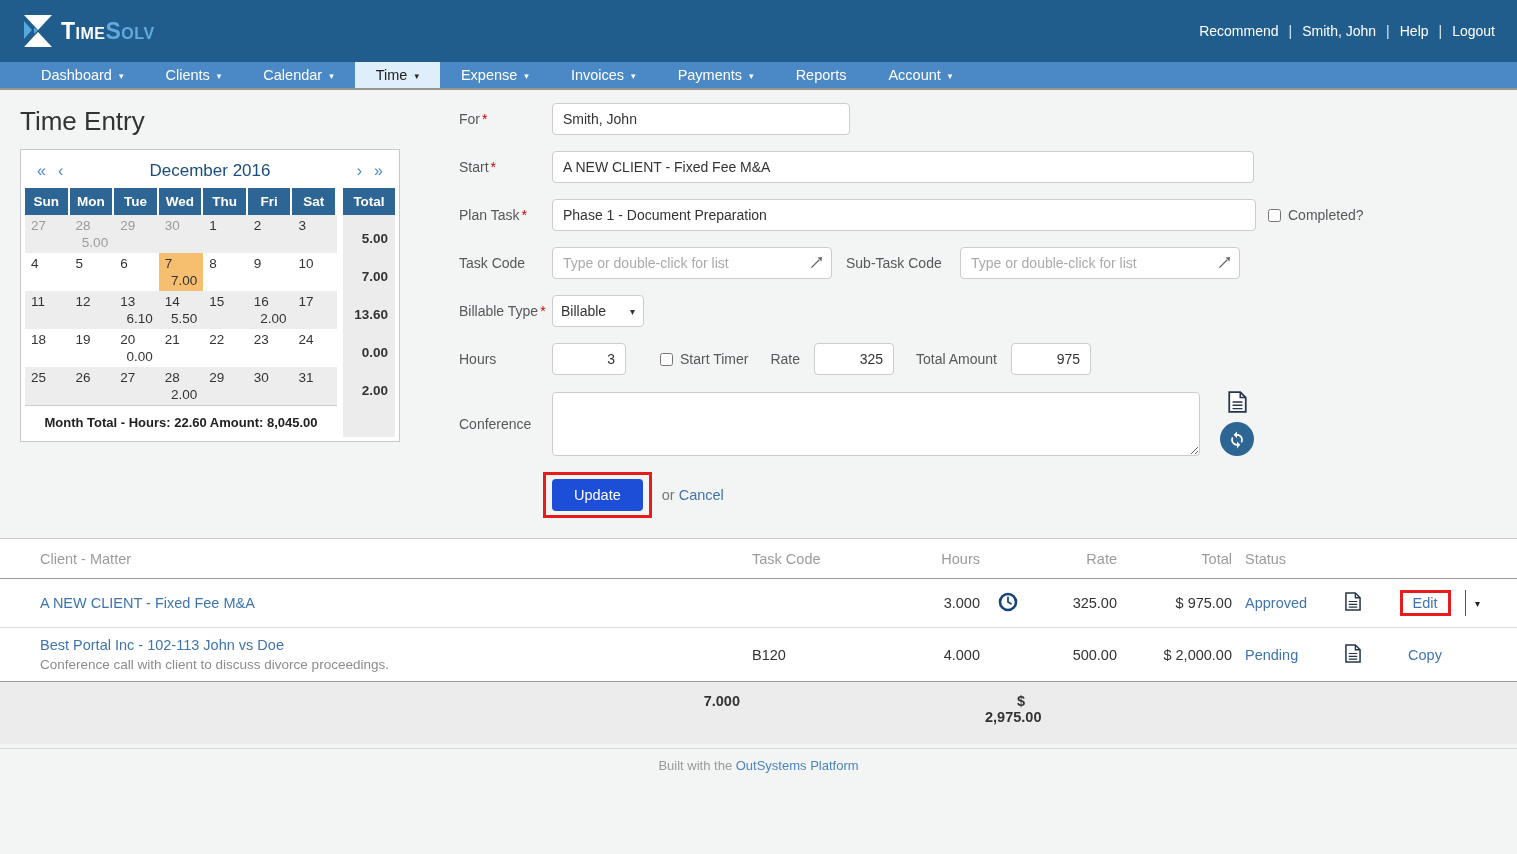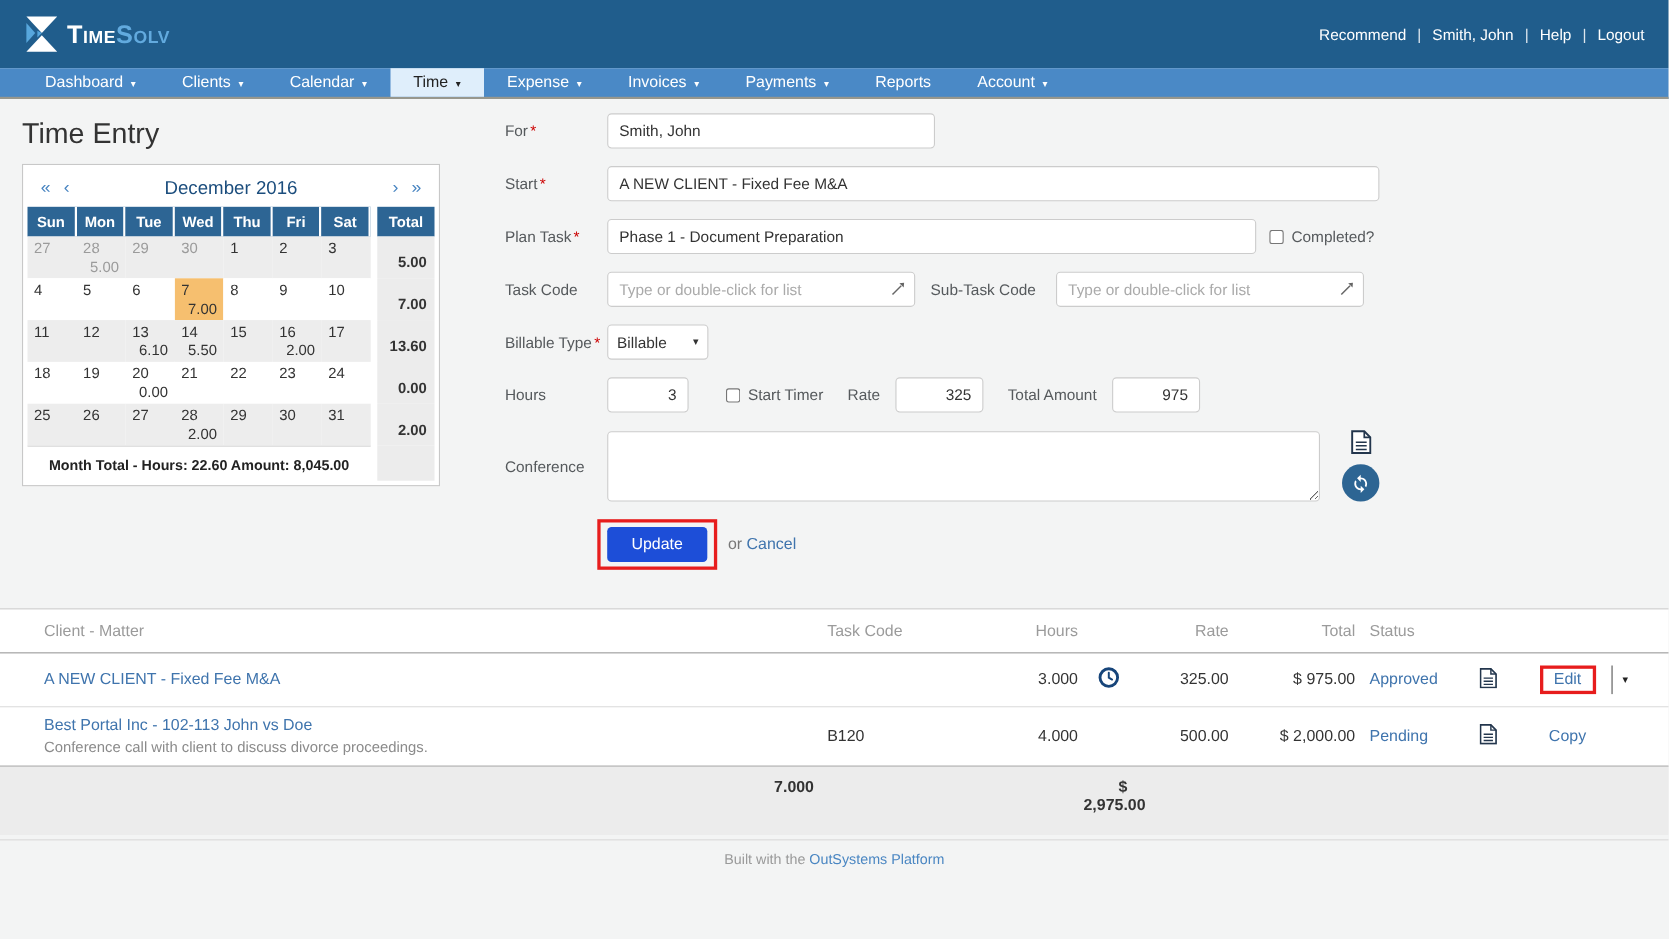--- a/index.html
+++ b/index.html
@@ -77,21 +77,21 @@
     align-items:center; justify-content:center; cursor:pointer; }
   .update-row { margin-left:93px; display:flex; align-items:center; margin-top:6px; }
   .red-box { display:inline-block; border:3px solid #e71d1d; padding:4px 6px; margin-left:-9px; }
   .btn-update { background:#1d4ed8; color:#fff; border:none; border-radius:4px; padding:8px 22px;
     font-size:14.5px; font-family:"Liberation Sans", sans-serif; cursor:pointer; }
   .or-cancel { margin-left:10px; font-size:14.5px; }
   .or-txt { color:#777; }
   .link { color:#3f74ad; cursor:pointer; text-decoration:none; }
 
   
-  .tbl { background:#fff; border-top:1px solid #cbcbcb; margin-top:35px; }
+  .tbl { background:#fff; border-top:1px solid #cbcbcb; margin-top:20px; }
   .tbl-grid { display:grid; grid-template-columns:1fr 125px 115px 45px 92px 115px 83px 65px 80px 32px;
     align-items:center; padding:0 20px 0 40px; }
   .tbl-head { height:40px; border-bottom:1px solid #9a9a9a; color:#9b9b9b; font-size:14.5px; }
   .c-num { text-align:right; padding-right:5px; }
   .c-task { padding-left:7px; }
   .c-status { padding-left:8px; }
   .tbl-row { border-bottom:1px solid #dcdcdc; font-size:14.5px; padding-top:9px; padding-bottom:9px; }
   .tbl-row:last-child { border-bottom:1px solid #9a9a9a; }
   .row-desc { font-size:13.5px; color:#8b8b8b; margin-top:4px; }
   .cell-center { text-align:center; }
@@ -347,21 +347,21 @@
       <input class="inp" style="width: 298px;" value="Smith, John">
     </div>
 
     <div class="frow">
       <span class="flabel"><span>Start</span><span class="req">*</span></span>
       <input class="inp" style="width: 702px;" value="A NEW CLIENT - Fixed Fee M&amp;A">
     </div>
 
     <div class="frow">
       <span class="flabel"><span>Plan Task</span><span class="req">*</span></span>
-      <input class="inp" style="width: 590px;" value="Phase 1 - Document Preparation">
+      <input class="inp" style="width: 704px;" value="Phase 1 - Document Preparation">
       <input type="checkbox" class="cb" style="margin-left: 12px;">
       <span class="cb-label">Completed?</span>
     </div>
 
     <div class="frow">
       <span class="flabel">Task Code</span>
       <span class="iwrap">
         <input class="inp" style="width: 280px;" placeholder="Type or double-click for list">
         <span class="pick-icon">
           <svg width="15" height="15" viewBox="0 0 16 16">

